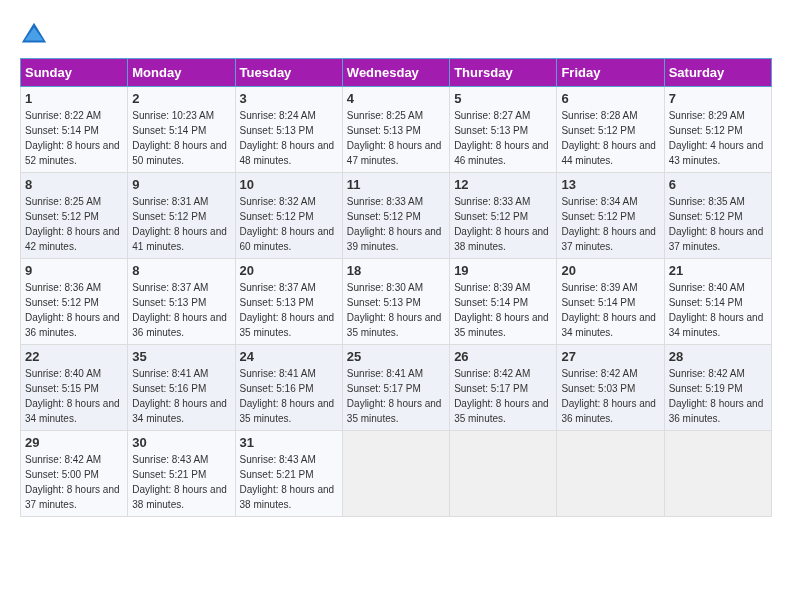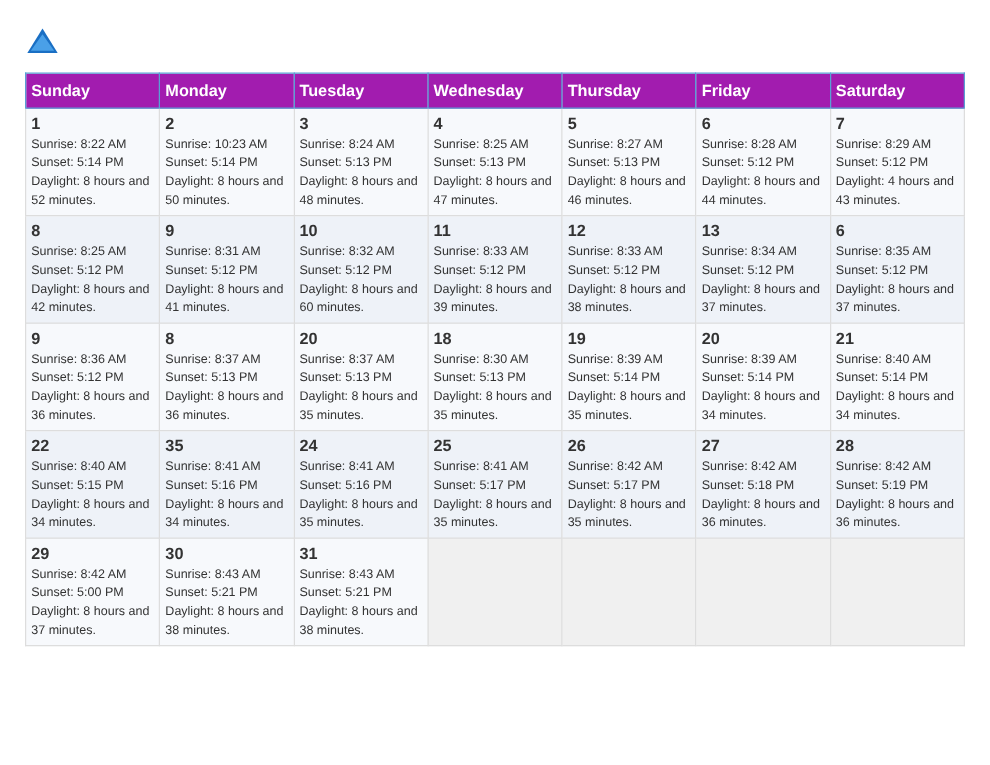--- a/index.html
+++ b/index.html
@@ -333,21 +333,21 @@
         <div class="day-info">
           <span>Sunrise: 8:42 AM</span><br>
           <span>Sunset: 5:17 PM</span><br>
           <span>Daylight: 8 hours and 35 minutes.</span>
         </div>
       </td>
         <td>
         <span class="day-num">27</span>
         <div class="day-info">
           <span>Sunrise: 8:42 AM</span><br>
-          <span>Sunset: 5:18 PM</span><br>
+          <span>Sunset: 5:03 PM</span><br>
           <span>Daylight: 8 hours and 36 minutes.</span>
         </div>
       </td>
         <td>
         <span class="day-num">28</span>
         <div class="day-info">
           <span>Sunrise: 8:42 AM</span><br>
           <span>Sunset: 5:19 PM</span><br>
           <span>Daylight: 8 hours and 36 minutes.</span>
         </div>

